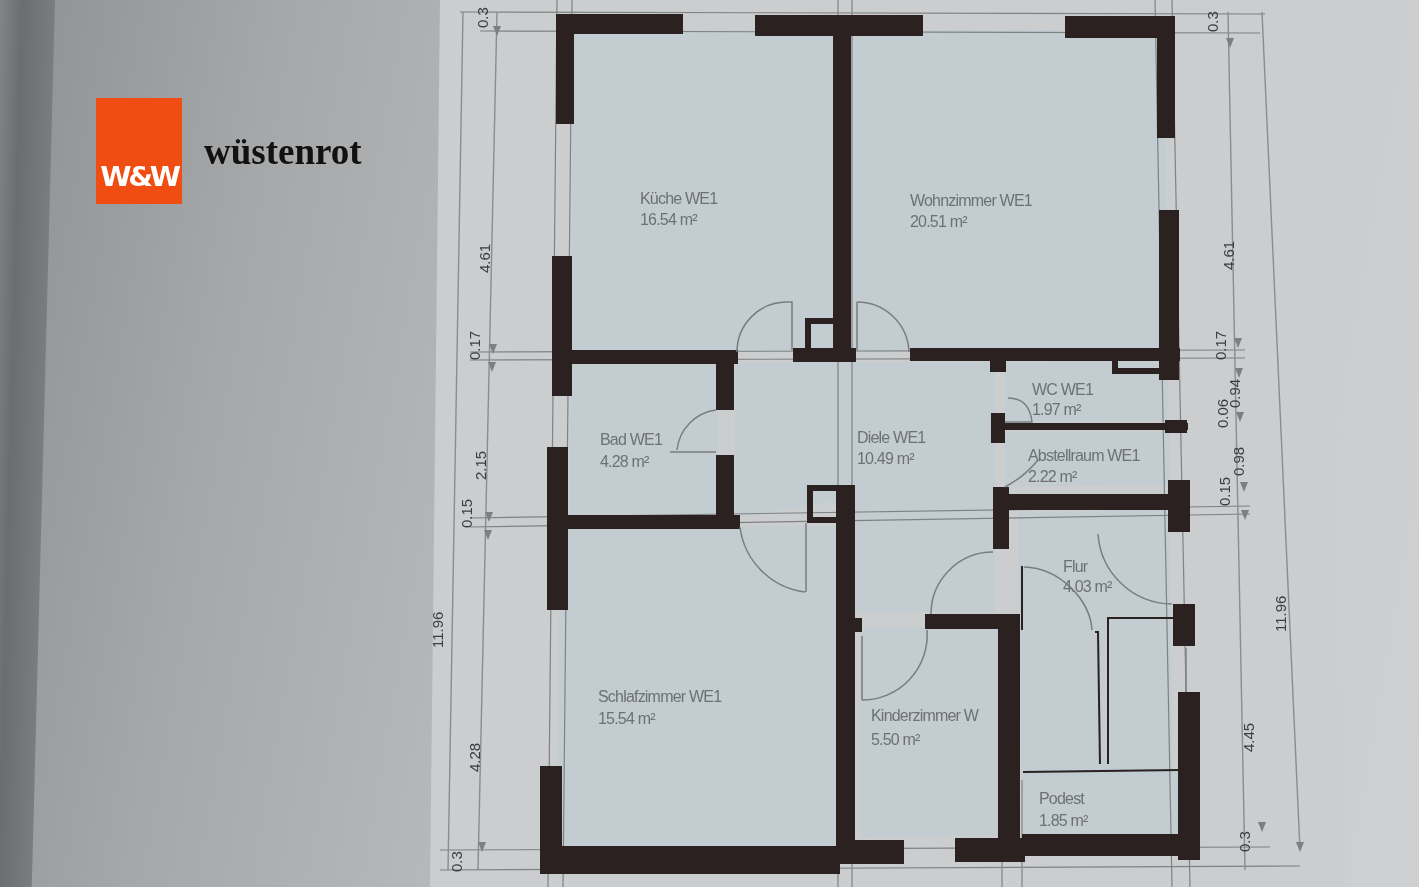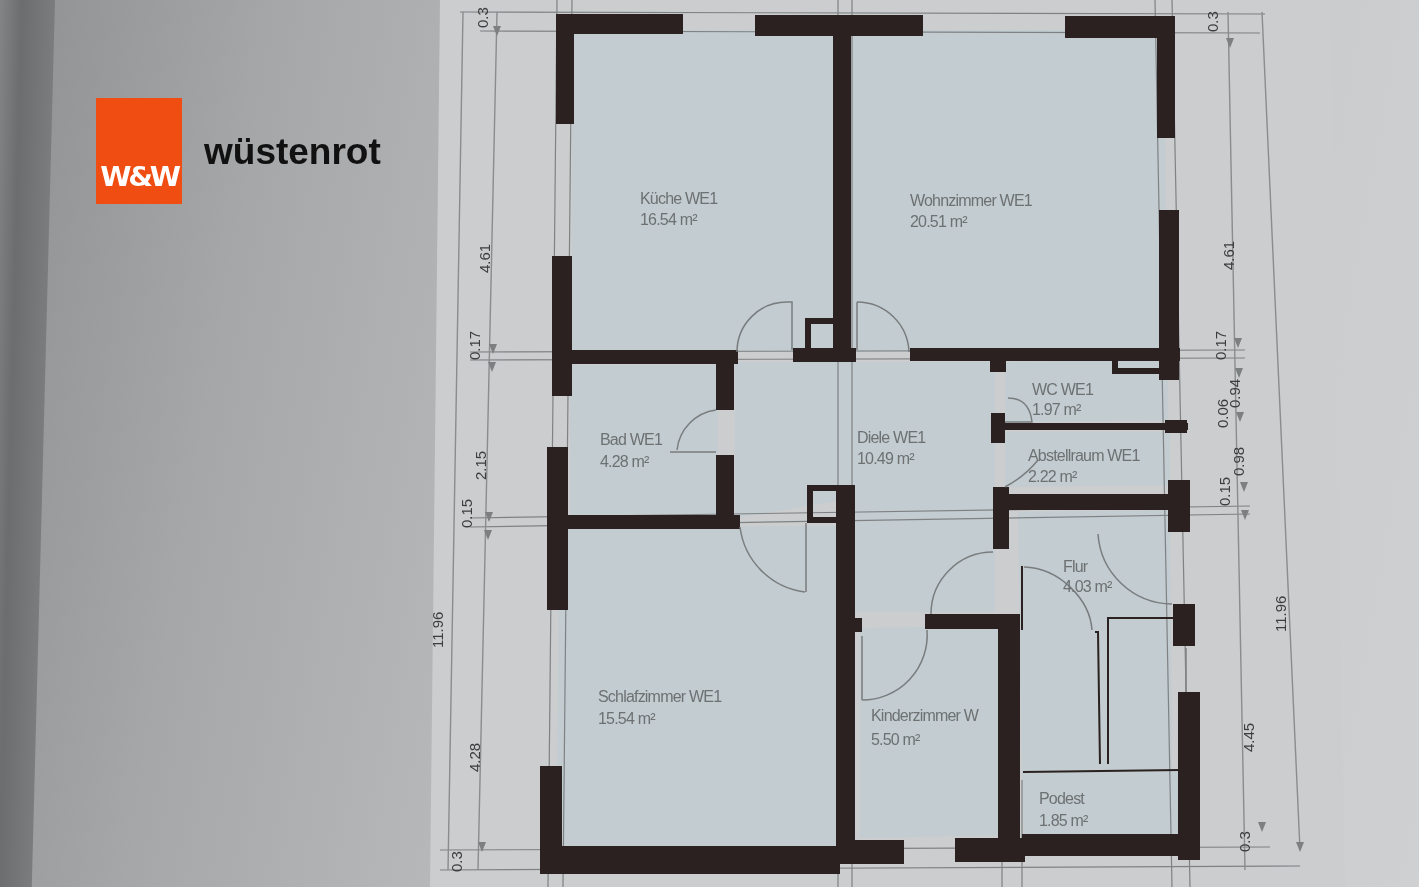--- a/index.html
+++ b/index.html
@@ -20,21 +20,21 @@
       display: flex; align-items: flex-end; justify-content: center;
       padding-bottom: 8px; box-sizing: border-box;
     }
     .logo-mark span {
       color: #ffffff; font-family: "DejaVu Sans", sans-serif; font-weight: bold;
       font-size: 27px; letter-spacing: -3px; line-height: 1; padding-bottom: 6px;
       transform: scaleX(1.05);
     }
     .logo-text { margin-left: 22px; display: flex; flex-direction: column; line-height: 1; }
     .logo-brand {
-      font-family: Liberation Sans, sans-serif; font-weight: bold; font-size: 37px;
+      font-family: Liberation Serif, serif; font-weight: bold; font-size: 37px;
       color: #111; letter-spacing: 0px;
     }
     .logo-sub {
       font-family: "DejaVu Sans", sans-serif; font-size: 35px; color: #151515;
       margin-top: 3px; font-weight: normal;
     }
     .plan { position: absolute; left: 0; top: 0; }
     .room-label { font-family: "Liberation Sans", sans-serif; font-size: 16px; fill: #6e7172; letter-spacing: -0.8px; }
     .dim { font-family: "Liberation Sans", sans-serif; font-size: 15px; fill: #3c3d3e; }
     .wall { fill: #2a2120; }

